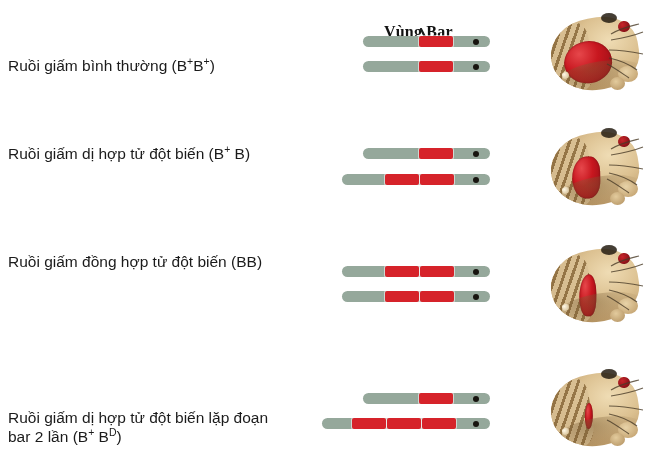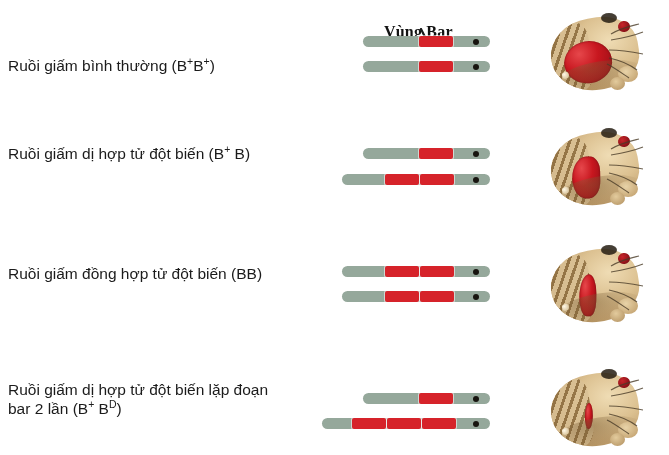--- a/index.html
+++ b/index.html
@@ -176,21 +176,21 @@
           <path d="M8,20 C20,18 30,16 40,12"></path>
           <path d="M6,30 C18,30 30,32 40,34"></path>
           <path d="M6,38 C16,40 26,44 34,50"></path>
           <path d="M4,44 C12,48 20,54 26,58"></path>
         </g>
       </svg>
     </div>
   </div>
 
   <div class="row" style="top:0px;">
-    <div class="label" style="top:264px;">Ruồi giấm đồng hợp tử đột biến (BB)</div>
+    <div class="label" style="top:252px;">Ruồi giấm đồng hợp tử đột biến (BB)</div>
 
     <div class="chrom" style="left:342px;top:266px;width:148px;">
       <div class="seg first" style="left:43px;width:34px;"></div>
       <div class="seg" style="left:78px;width:34px;"></div>
       <div class="centromere" style="left:131px;"></div>
     </div>
 
     <div class="chrom" style="left:342px;top:291px;width:148px;">
       <div class="seg first" style="left:43px;width:34px;"></div>
       <div class="seg" style="left:78px;width:34px;"></div>
@@ -214,21 +214,21 @@
           <path d="M8,20 C20,18 30,16 40,12"></path>
           <path d="M6,30 C18,30 30,32 40,34"></path>
           <path d="M6,38 C16,40 26,44 34,50"></path>
           <path d="M4,44 C12,48 20,54 26,58"></path>
         </g>
       </svg>
     </div>
   </div>
 
   <div class="row" style="top:0px;">
-    <div class="label" style="top:380px;">Ruồi giấm dị hợp tử đột biến lặp đoạn<br>bar 2 lần (B<sup>+</sup> B<sup>D</sup>)</div>
+    <div class="label" style="top:408px;">Ruồi giấm dị hợp tử đột biến lặp đoạn<br>bar 2 lần (B<sup>+</sup> B<sup>D</sup>)</div>
 
     <div class="chrom" style="left:363px;top:393px;width:127px;">
       <div class="seg first" style="left:56px;width:34px;"></div>
       <div class="centromere" style="left:110px;"></div>
     </div>
 
     <div class="chrom" style="left:322px;top:418px;width:168px;">
       <div class="seg first" style="left:30px;width:34px;"></div>
       <div class="seg" style="left:65px;width:34px;"></div>
       <div class="seg" style="left:100px;width:34px;"></div>

